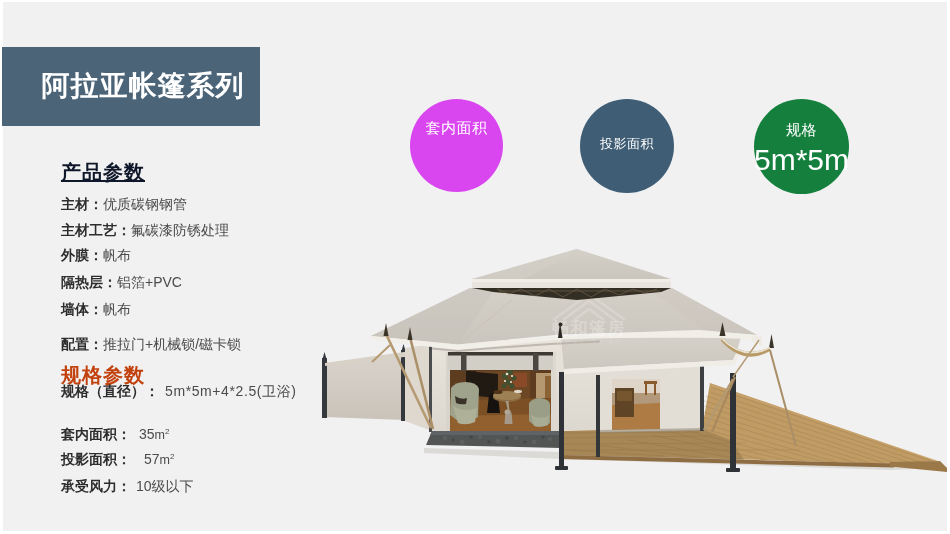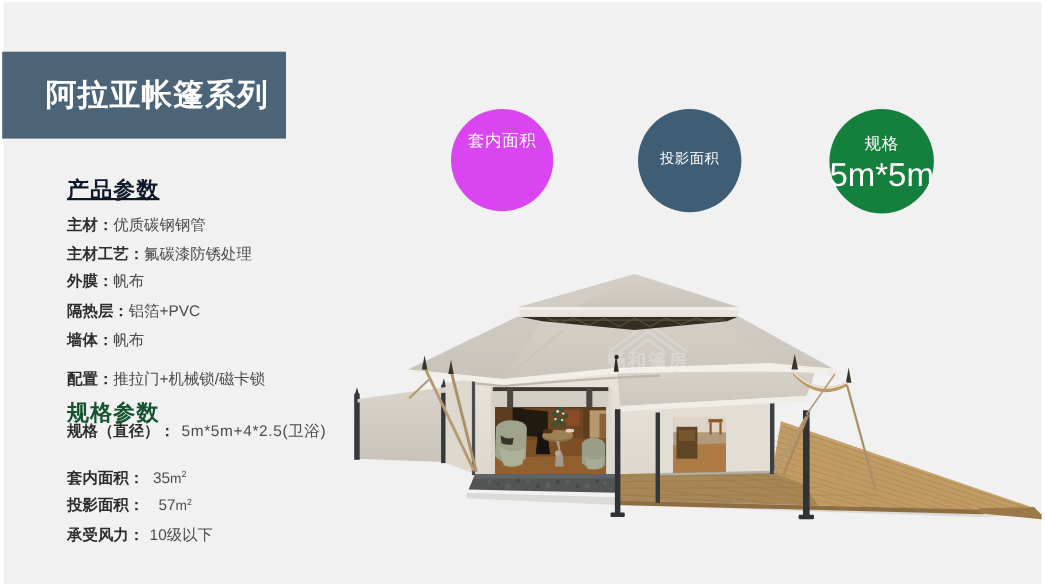--- a/index.html
+++ b/index.html
@@ -25,21 +25,21 @@
 <div class="abs lbl" style="left:61px;top:222px;"><b>主材工艺：</b>氟碳漆防锈处理</div>
 
 <div class="abs lbl" style="left:61px;top:247px;"><b>外膜：</b>帆布</div>
 
 <div class="abs lbl" style="left:61px;top:274px;"><b>隔热层：</b>铝箔+PVC</div>
 
 <div class="abs lbl" style="left:61px;top:301px;"><b>墙体：</b>帆布</div>
 
 <div class="abs lbl" style="left:61px;top:336px;"><b>配置：</b>推拉门+机械锁/磁卡锁</div>
 
-<div class="abs" style="left:61px;top:362px;font-size:20px;font-weight:bold;color:#14532d;letter-spacing:1px;">规格参数</div>
+<div class="abs" style="left:61px;top:362px;font-size:20px;font-weight:bold;color:#c2410c;letter-spacing:1px;">规格参数</div>
 
 <div class="abs lbl" style="left:61px;top:383px;"><b>规格（直径）：</b><span style="margin-left:6px;letter-spacing:0.6px;">5m*5m+4*2.5(卫浴)</span></div>
 
 <div class="abs lbl" style="left:61px;top:426px;"><b>套内面积：</b><span style="margin-left:8px;">35<span style="font-size:12.5px;">m</span><span style="font-size:8px;vertical-align:5px;">2</span></span></div>
 
 <div class="abs lbl" style="left:61px;top:451px;"><b>投影面积：</b><span style="margin-left:13px;">57<span style="font-size:12.5px;">m</span><span style="font-size:8px;vertical-align:5px;">2</span></span></div>
 
 <div class="abs lbl" style="left:61px;top:478px;"><b>承受风力：</b><span style="margin-left:5px;">10级以下</span></div>
 
 <div class="abs" style="left:410px;top:99px;width:93px;height:93px;border-radius:50%;background:#d946ef;color:#fff;text-align:center;">

